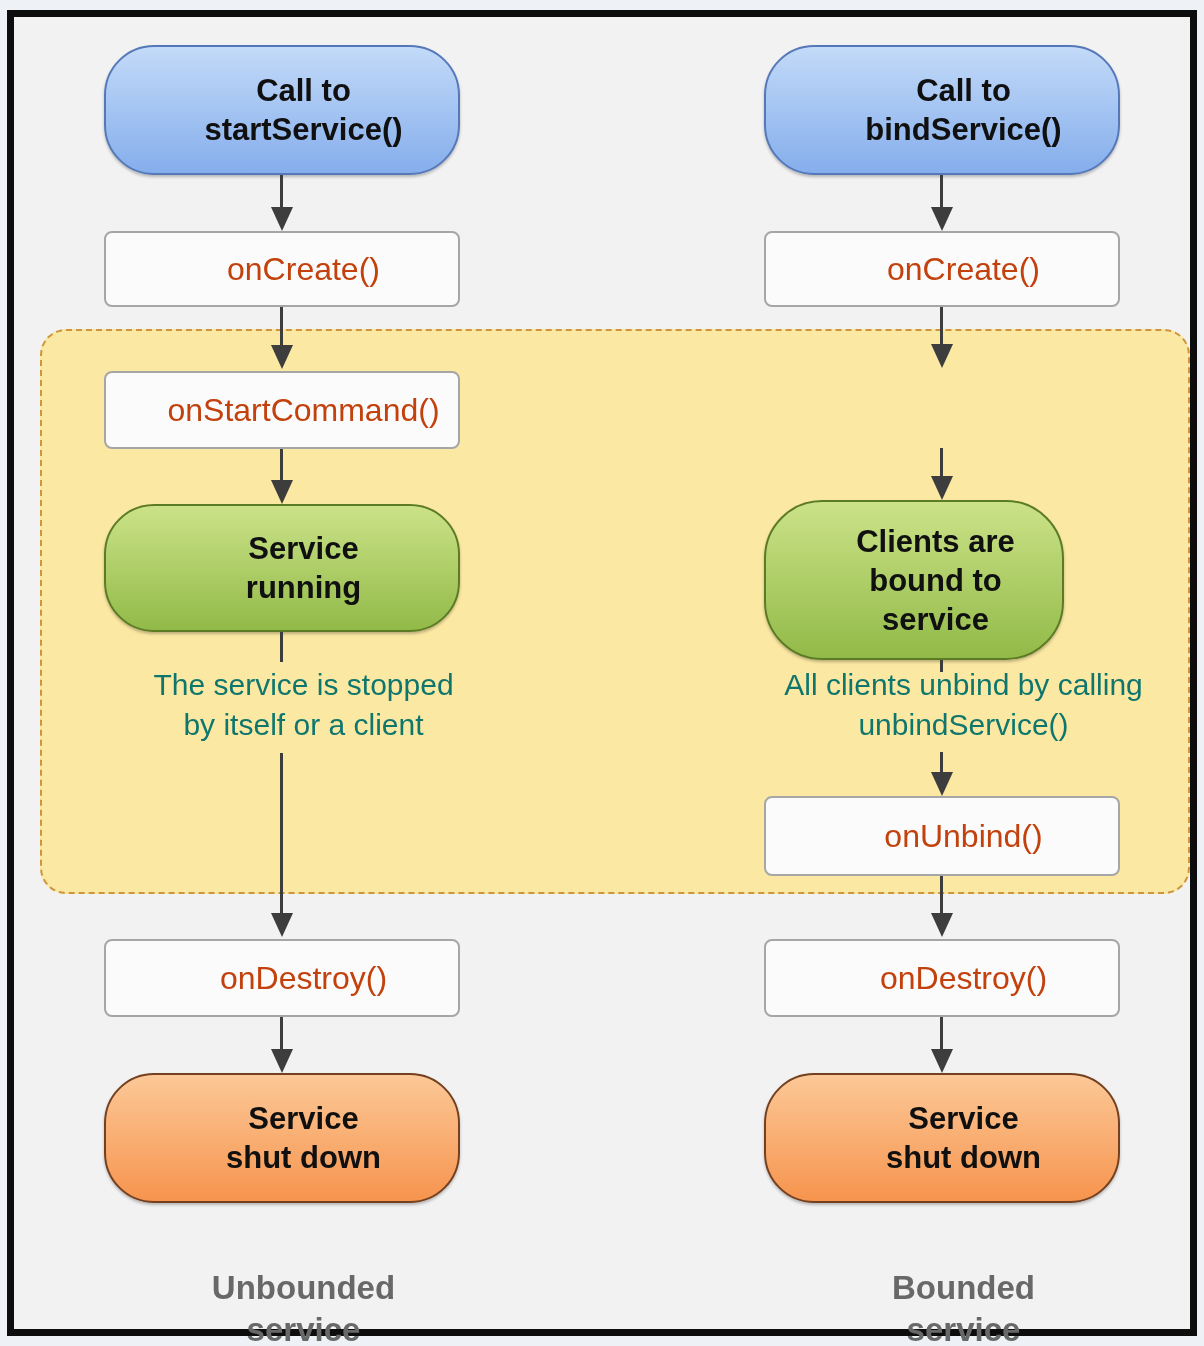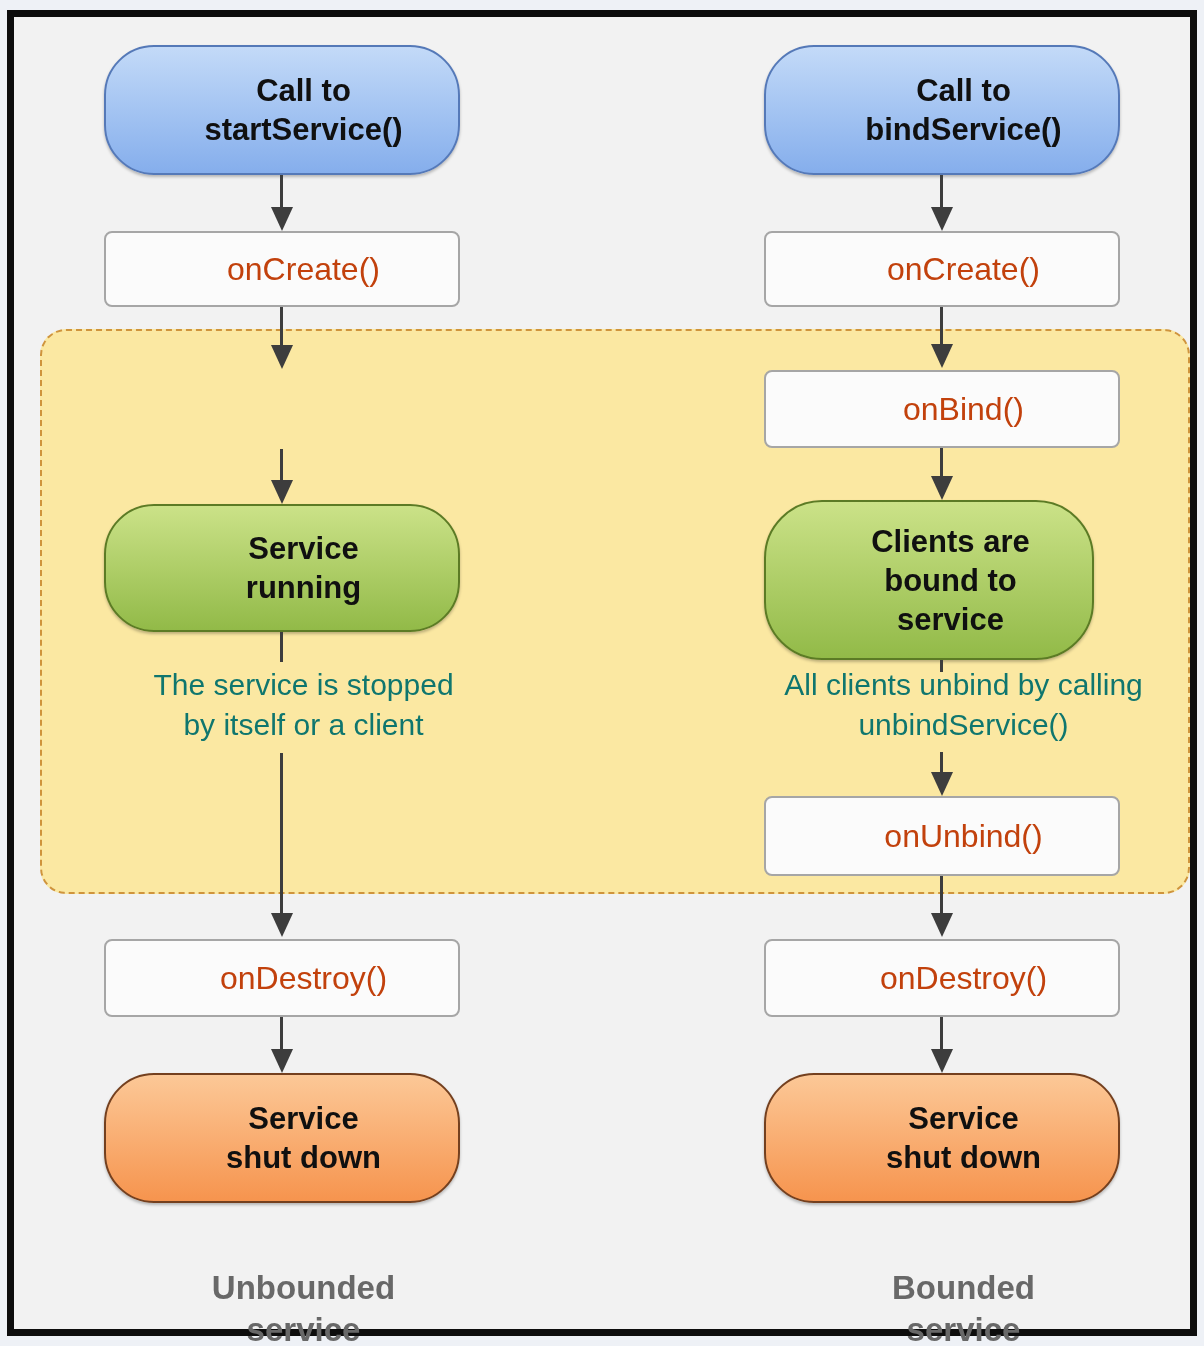--- a/index.html
+++ b/index.html
@@ -64,20 +64,21 @@
 
 <div id="frame">
 
   <div class="region" style="left:26px; top:312px;"></div>
 
   <div class="node pill blue" style="left:90px; top:28px; width:356px; height:130px;">Call to
 startService()</div>
 
   <div class="node box" style="left:90px; top:214px; width:356px; height:76px;">onCreate()</div>
 
+  <div class="node box" style="left:90px; top:354px; width:356px; height:78px;">onStartCommand()</div>
 
   <div class="node pill green" style="left:90px; top:487px; width:356px; height:128px;">Service
 running</div>
 
   <div class="node note" style="left:58px; top:648px; width:420px;">The service is stopped
 by itself or a client</div>
 
   <div class="node box" style="left:90px; top:922px; width:356px; height:78px;">onDestroy()</div>
 
   <div class="node pill orange" style="left:90px; top:1056px; width:356px; height:130px;">Service
@@ -108,23 +109,22 @@
   <div>
     <div class="vline" style="left:266px; top:1000px; height:32px;"></div>
     <div class="ahead" style="left:257px; top:1032px;"></div>
   </div>
 
   <div class="node pill blue" style="left:750px; top:28px; width:356px; height:130px;">Call to
 bindService()</div>
 
   <div class="node box" style="left:750px; top:214px; width:356px; height:76px;">onCreate()</div>
 
-  <div class="node box" style="left:750px; top:353px; width:356px; height:78px;">onBind()</div>
 
-  <div class="node pill green" style="left:750px; top:483px; width:330px; height:160px; border-radius:58px;">Clients are
+  <div class="node pill green" style="left:750px; top:483px; width:300px; height:160px; border-radius:58px;">Clients are
 bound to
 service</div>
 
   <div class="node note" style="left:688px; top:648px; width:480px;">All clients unbind by calling
 unbindService()</div>
 
   <div class="node box" style="left:750px; top:779px; width:356px; height:80px;">onUnbind()</div>
 
   <div class="node box" style="left:750px; top:922px; width:356px; height:78px;">onDestroy()</div>
 

